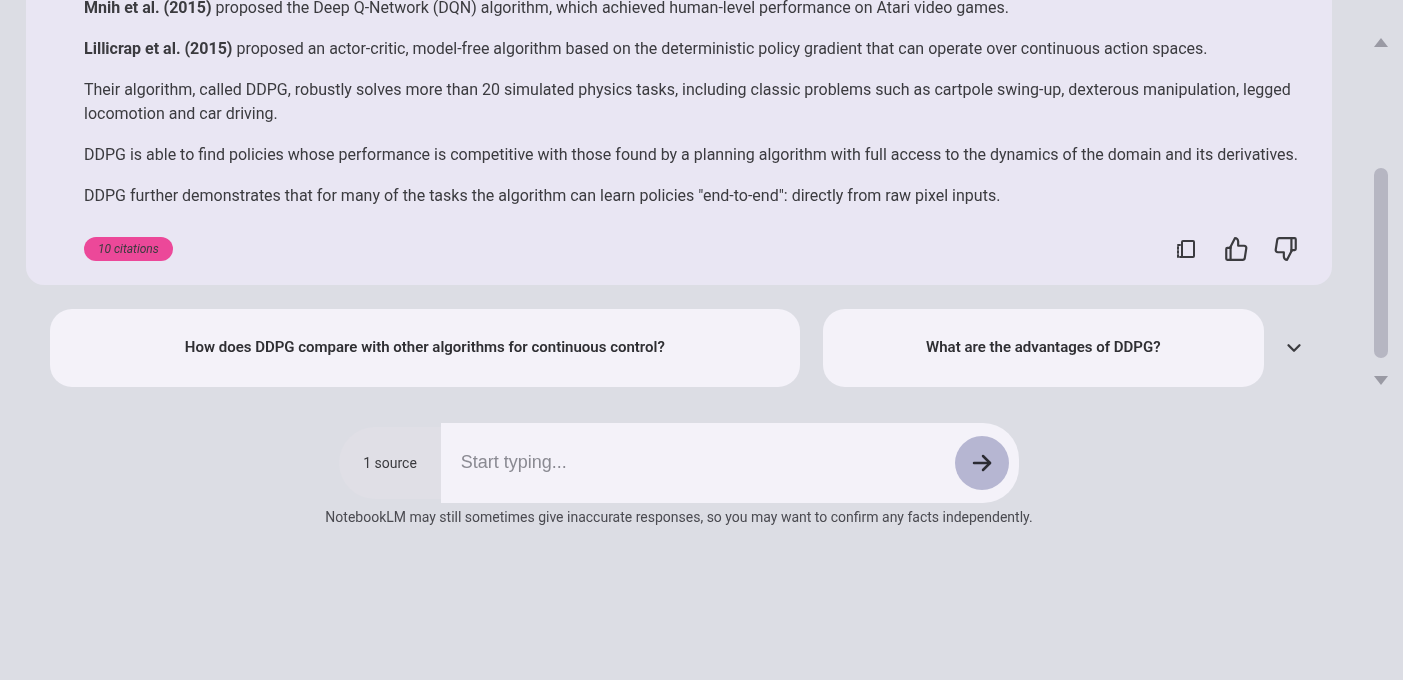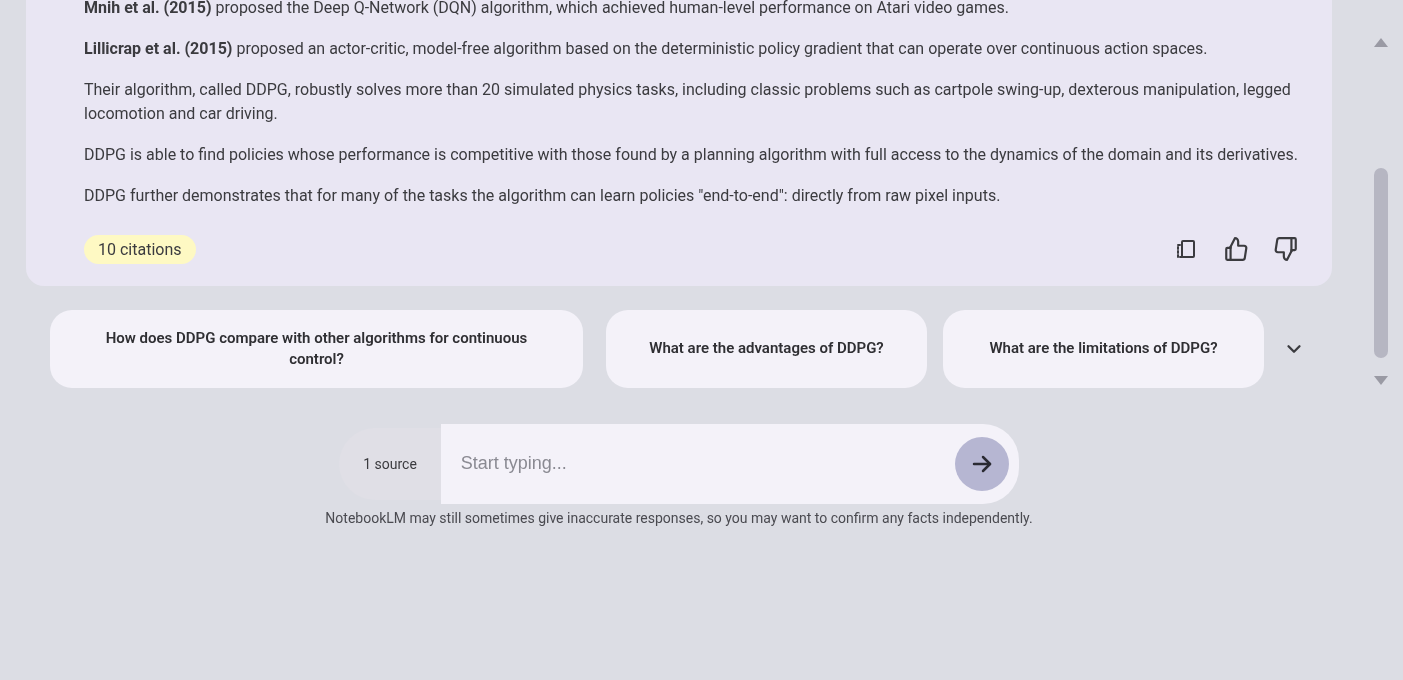--- a/index.html
+++ b/index.html
@@ -44,26 +44,27 @@
 }
 .response-card p .bold { font-weight: 700; }
 .response-card p.allbold { font-weight: 400; }
 .card-footer {
   display: flex;
   justify-content: space-between;
   align-items: center;
   margin-top: 26px;
 }
 .citations-pill {
-  background: #fef9c3;
-  color: #3b3b3f;
-  font-size: 16px;
+  background: #ec4899;
+  color: #3b3b3f;
+  font-size: 12px;
   padding: 5px 14px;
   border-radius: 16px;
   cursor: pointer;
+  font-style: italic;
 }
 .footer-icons {
   display: flex;
   gap: 22px;
   align-items: center;
 }
 .footer-icons .icon-btn {
   width: 28px;
   height: 28px;
   cursor: pointer;
@@ -234,21 +235,20 @@
                 <path d="M17 14l-4 8a3 3 0 0 1-3-3v-4H4.5a2 2 0 0 1-2-2.3l1.4-9a2 2 0 0 1 2-1.7H17"></path>
               </svg>
           </div>
         </div>
       </div>
     </div>
 
     <div class="suggestions-row">
       <div class="suggestion-chip">How does DDPG compare with other algorithms for continuous control?</div>
       <div class="suggestion-chip">What are the advantages of DDPG?</div>
-      <div class="suggestion-chip">What are the limitations of DDPG?</div>
       <div class="expand-chevron">
         <svg width="22" height="22" viewBox="0 0 24 24" fill="none" stroke="currentColor" stroke-width="2.5" stroke-linecap="round" stroke-linejoin="round">
             <polyline points="6 9 12 15 18 9"></polyline>
           </svg>
       </div>
     </div>
 
     <div class="input-row">
       <div class="source-count">1 source</div>
       <div class="input-capsule">

